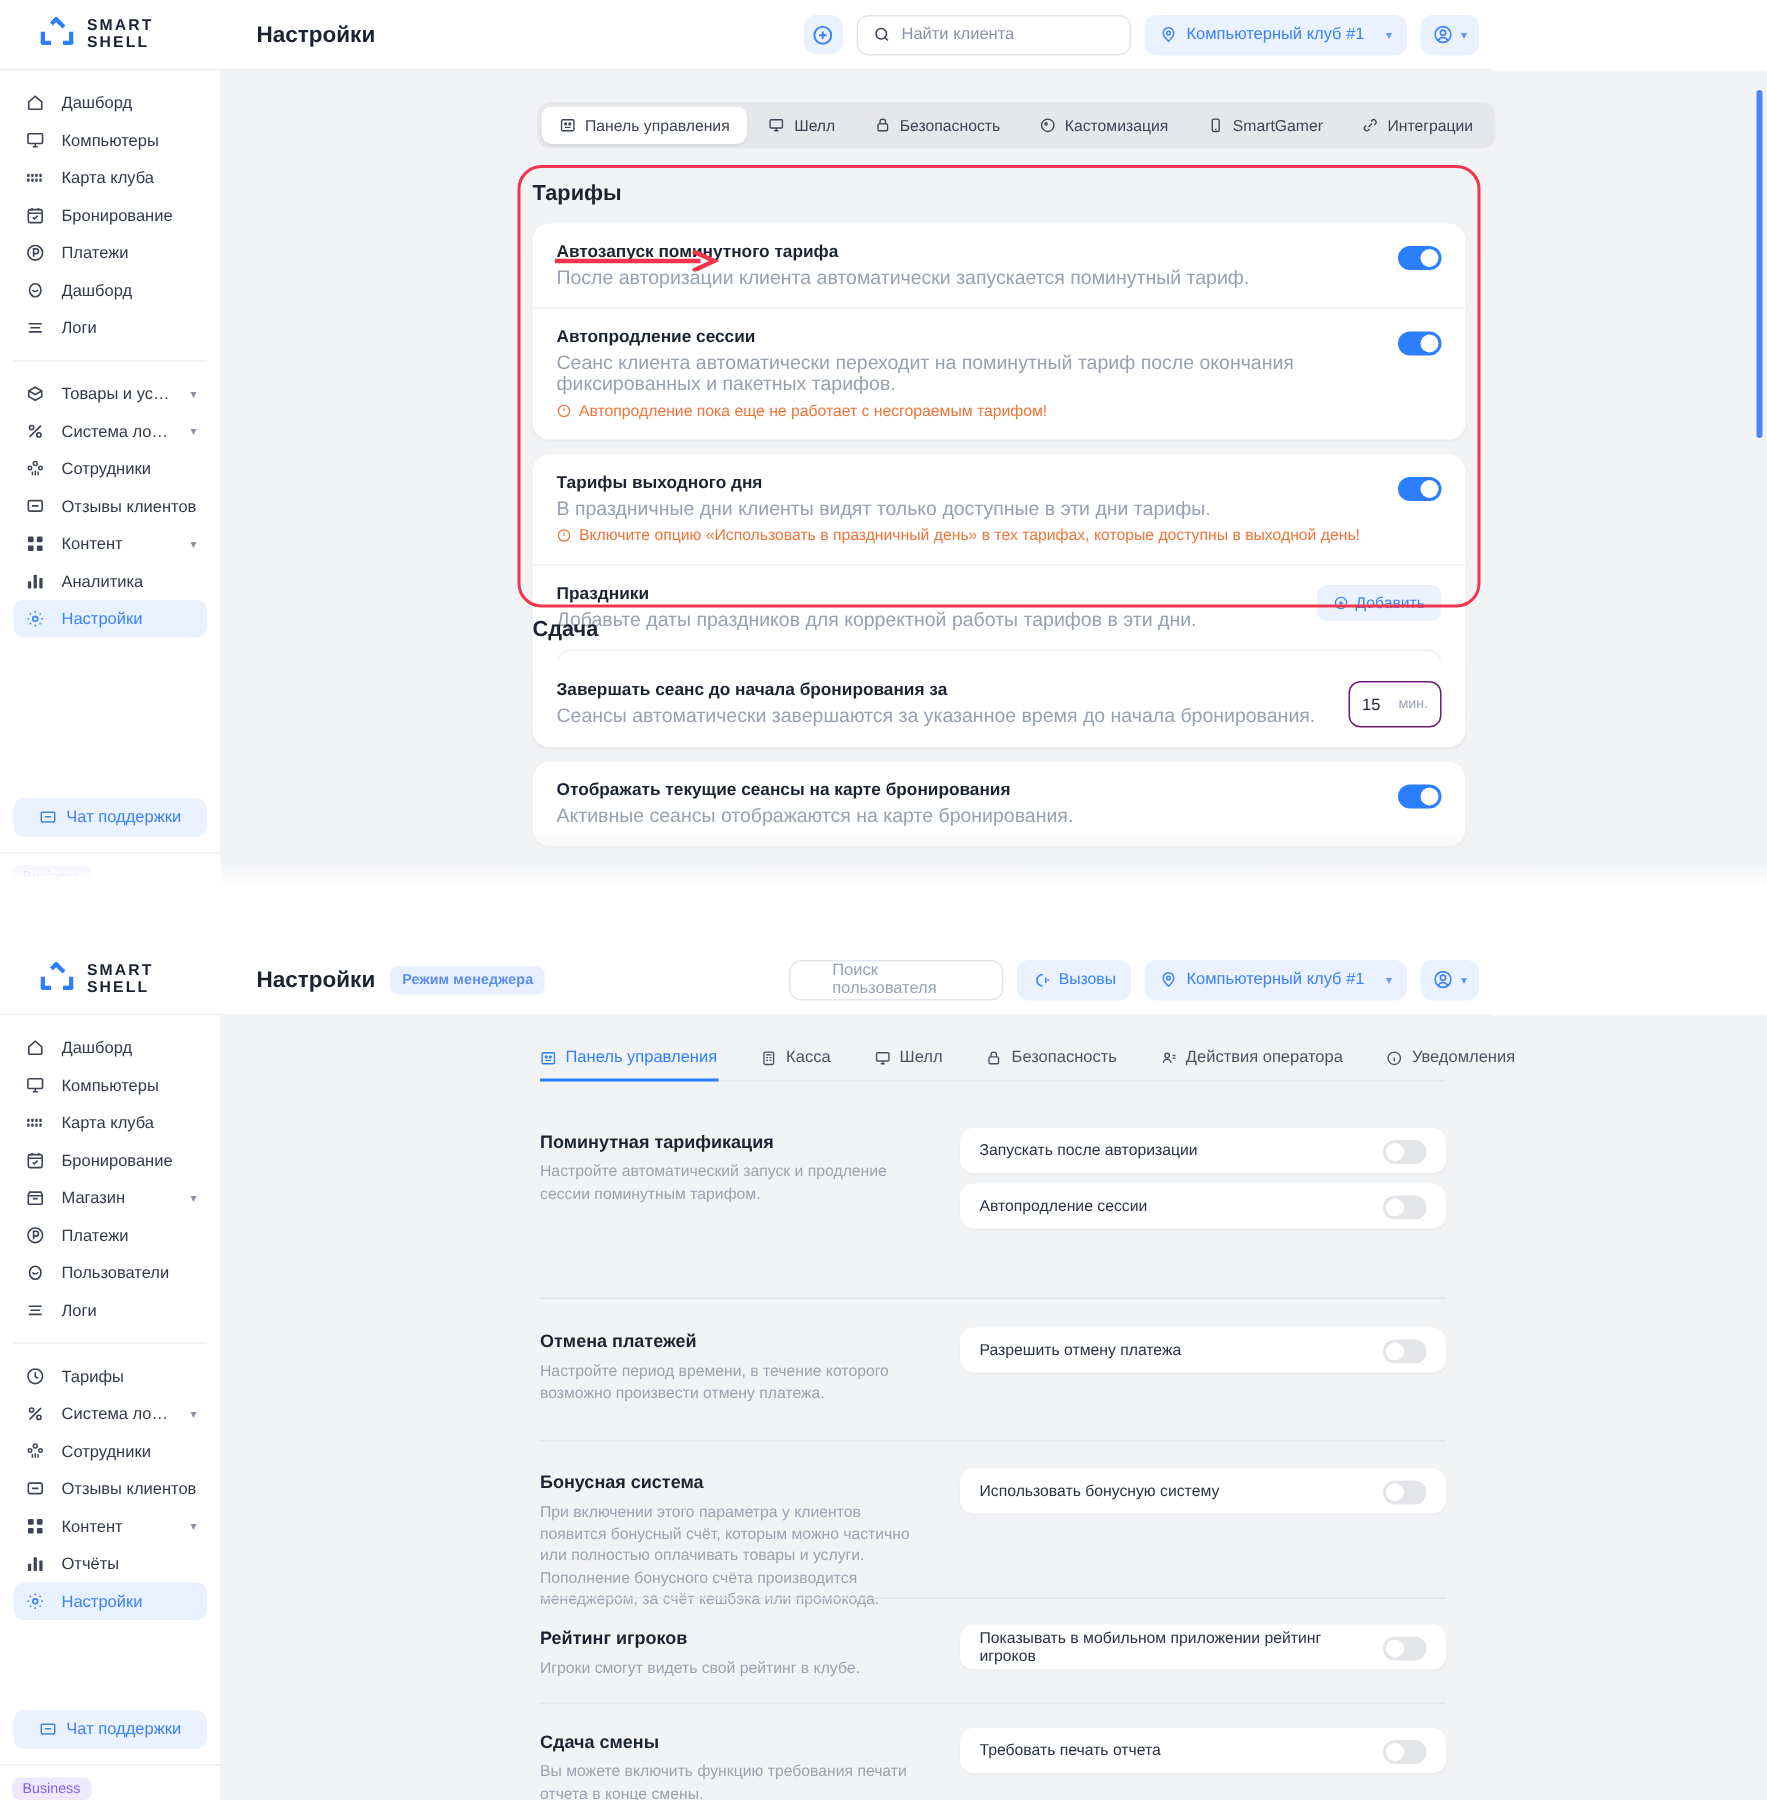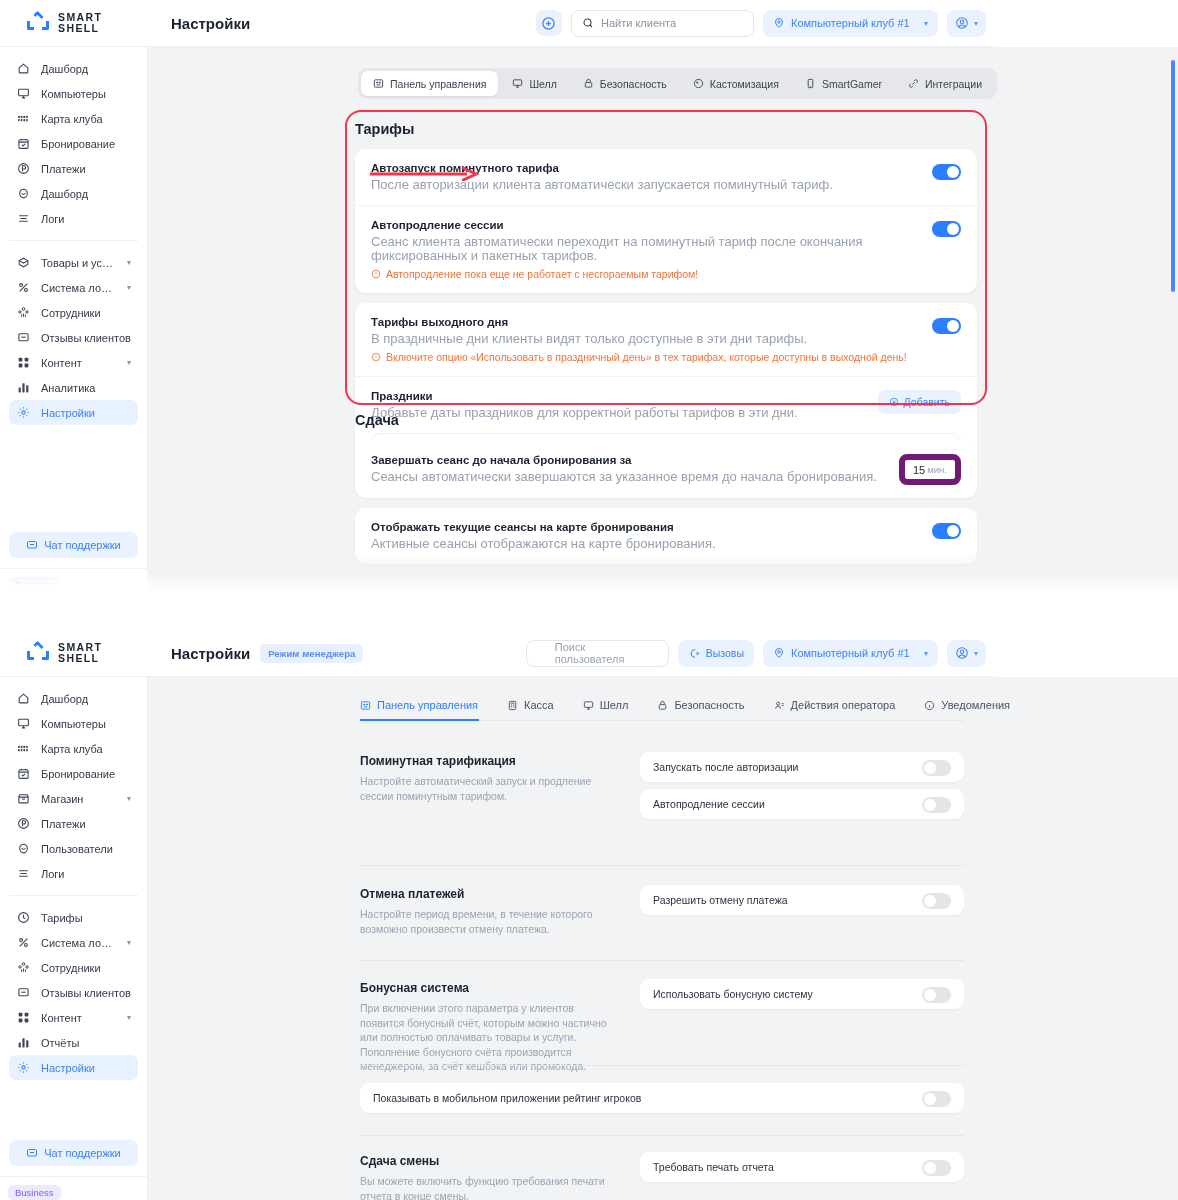--- a/index.html
+++ b/index.html
@@ -130,21 +130,21 @@
     background: #eaf1ff; color: #3b82f6; border-radius: 7px; height: 24px; padding: 0 11px;
     font-size: 10.5px; display: flex; align-items: center; gap: 5px; cursor: pointer; border: none; flex: none;
   }
   .hol-list { margin: 0 16px 13px; border: 1px solid #eceff3; border-radius: 9px; }
   .hol-row { display: flex; align-items: center; height: 22px; padding: 0 13px; font-size: 10.5px; color: #2a3242; }
   .hol-row + .hol-row { border-top: 1px solid #f3f4f7; }
   .hol-row .d { flex: 1; }
   .trash { color: #a9b1bf; cursor: pointer; }
 
   .numbox {
-    width: 62px; height: 31px; border: 6px solid #701a75; border-radius: 8px;
+    width: 62px; height: 31px; border: 1px solid #701a75; border-radius: 8px;
     display: flex; align-items: center; justify-content: space-between; padding: 0 8px; flex: none; margin-top: 1px;
   }
   .numbox .nv { font-size: 11px; color: #1b2333; font-weight: 500; }
   .numbox .nu { font-size: 9.5px; color: #9aa3b2; }
 
   .fade-bottom {
     position: absolute; left: 148px; right: 0; bottom: 0; height: 40px;
     background: linear-gradient(to bottom, rgba(242,243,245,0) 0%, #f2f3f5 55%, #ffffff 100%);
     z-index: 9; pointer-events: none;
   }
@@ -946,20 +946,24 @@
           <span class="ol">Использовать бонусную систему</span>
           <div class="tgl off">
               <i></i>
             </div>
         </div>
       </div>
     </div>
     <div class="divider" style="top:388px;"></div>
 
     <div class="grp" style="top:406px;">
+      <div class="gleft">
+        <div class="gt">Рейтинг игроков</div>
+        <div class="gd">Игроки смогут видеть свой рейтинг в клубе.</div>
+      </div>
       <div class="gright">
         <div class="opt">
           <span class="ol">Показывать в мобильном приложении рейтинг игроков</span>
           <div class="tgl off">
               <i></i>
             </div>
         </div>
       </div>
     </div>
     <div class="divider" style="top:458px;"></div>

